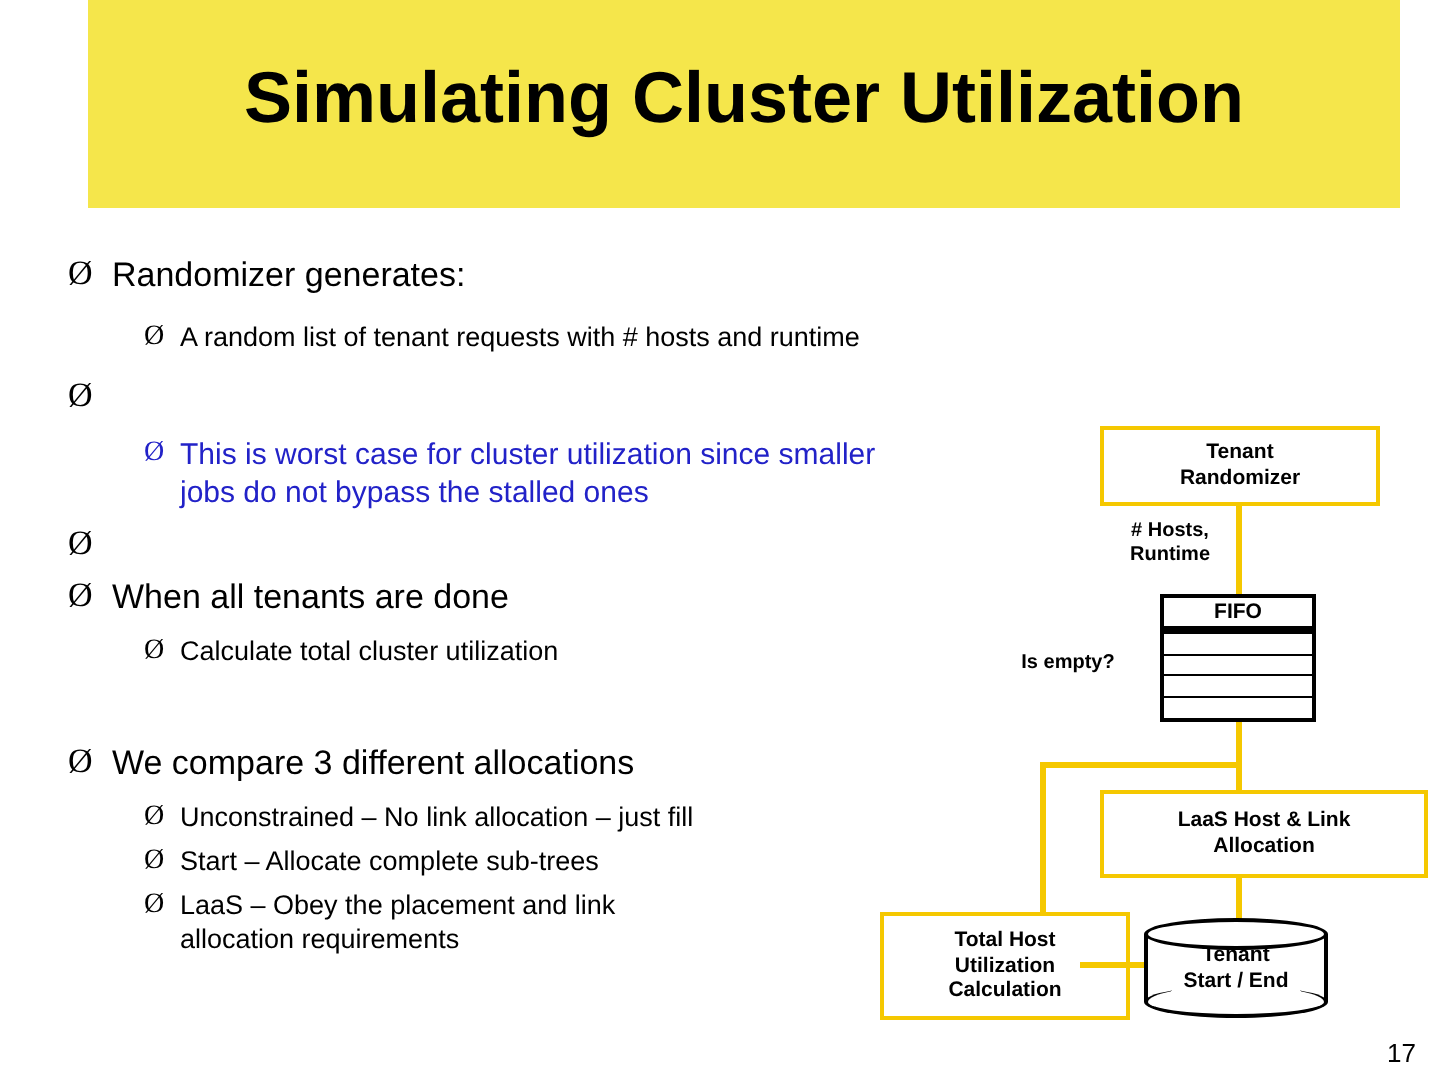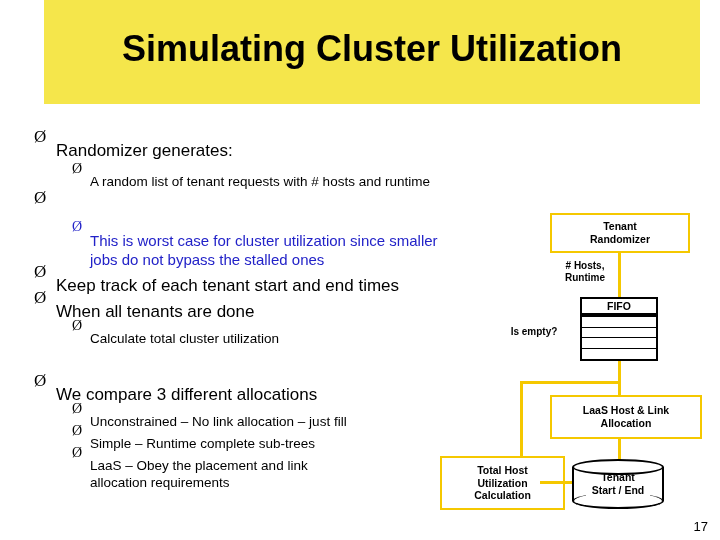--- a/index.html
+++ b/index.html
@@ -88,21 +88,20 @@
   }
   .l2 .marker {
     font-size: 14px;
     width: 18px;
   }
   .l2-blue {
     color: #2222c8;
   }
   .txt {
     line-height: 1.25;
-    margin-top: 13px;
   }
 
   
   .diagram {
     position: absolute;
     left: 400px;
     top: 104px;
     width: 320px;
     height: 436px;
   }
@@ -232,21 +231,20 @@
       <span class="marker">Ø</span>
     </div>
 
     <div class="bullet l2 l2-blue" style="left:72px; top:115px; width:380px;">
       <span class="marker" style="color:#2222c8;">Ø</span>
       <span class="txt" style="font-size:15px;">This is worst case for cluster utilization since smaller jobs do not bypass the stalled ones</span>
     </div>
 
     <div class="bullet l1" style="left:34px; top:158px; width:430px;">
       <span class="marker">Ø</span>
-      <span class="txt">Keep track of each tenant start and end times</span>
     </div>
 
     <div class="bullet l1" style="left:34px; top:184px; width:430px;">
       <span class="marker">Ø</span>
       <span class="txt">When all tenants are done</span>
     </div>
 
     <div class="bullet l2" style="left:72px; top:214px; width:380px;">
       <span class="marker">Ø</span>
       <span class="txt">Calculate total cluster utilization</span>
@@ -257,21 +255,21 @@
       <span class="txt">We compare 3 different allocations</span>
     </div>
 
     <div class="bullet l2" style="left:72px; top:297px; width:360px;">
       <span class="marker">Ø</span>
       <span class="txt">Unconstrained – No link allocation – just fill</span>
     </div>
 
     <div class="bullet l2" style="left:72px; top:319px; width:360px;">
       <span class="marker">Ø</span>
-      <span class="txt">Simple – Runtime complete sub-trees</span>
+      <span class="txt">Start – Allocate complete sub-trees</span>
     </div>
 
     <div class="bullet l2" style="left:72px; top:341px; width:290px;">
       <span class="marker">Ø</span>
       <span class="txt">LaaS – Obey the placement and link allocation requirements</span>
     </div>
   </div>
 
   <div class="diagram">
 
@@ -298,21 +296,21 @@
 
     <div class="label" style="left:104px; top:222px; width:60px;">Is empty?</div>
 
     <div class="conn" style="left:218px; top:257px; width:3px; height:22px;"></div>
     <div class="conn" style="left:120px; top:277px; width:101px; height:3px;"></div>
     <div class="conn" style="left:120px; top:277px; width:3px; height:100px;"></div>
     <div class="conn" style="left:120px; top:374px; width:30px; height:3px;"></div>
 
     <div class="conn" style="left:218px; top:257px; width:3px; height:34px;"></div>
 
-    <div class="box" style="left:150px; top:291px; width:152px; height:44px;">
+    <div class="box" style="left:150px; top:291px; width:164px; height:44px;">
       <span style="white-space:pre-line;">LaaS Host &amp; Link
 Allocation</span>
     </div>
 
     <div class="conn" style="left:218px; top:335px; width:3px; height:27px;"></div>
 
     <div class="box" style="left:15px; top:352px; width:125px; height:54px;margin-left:25px;">
       <span style="white-space:pre-line;">Total Host
 Utilization
 Calculation</span>

